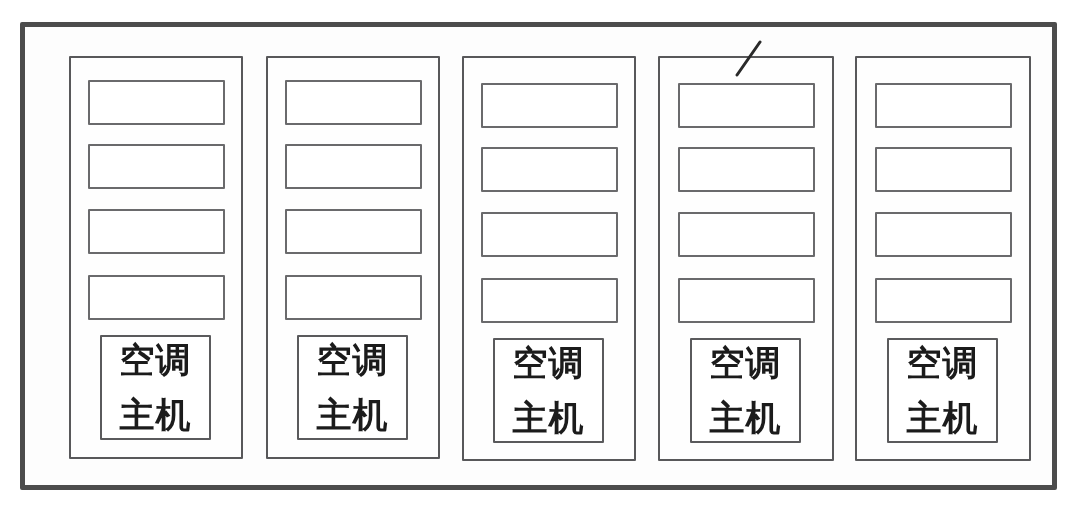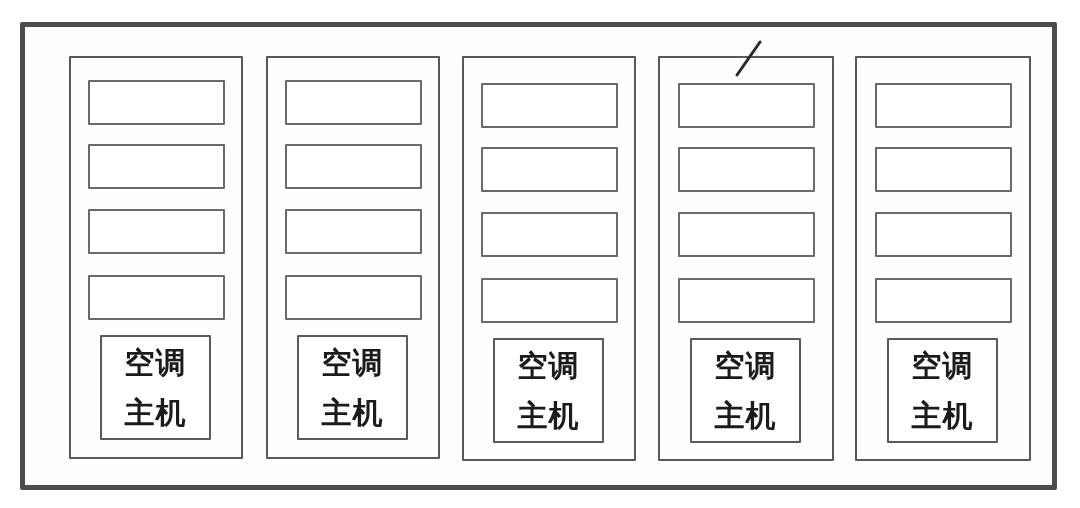--- a/index.html
+++ b/index.html
@@ -60,21 +60,21 @@
     background: #ffffff;
     display: flex;
     flex-direction: column;
     align-items: center;
     justify-content: center;
     border-radius: 1px;
   }
   .ac-host .ac-line {
     font-family: "DejaVu Sans", sans-serif;
     font-weight: bold;
-    font-size: 30px;
+    font-size: 35px;
     line-height: 1.05;
     color: #1b1b1b;
     letter-spacing: 1px;
     white-space: nowrap;
   }
   .ac-host .ac-line.first {
     margin-bottom: 18px;
   }
 
   

